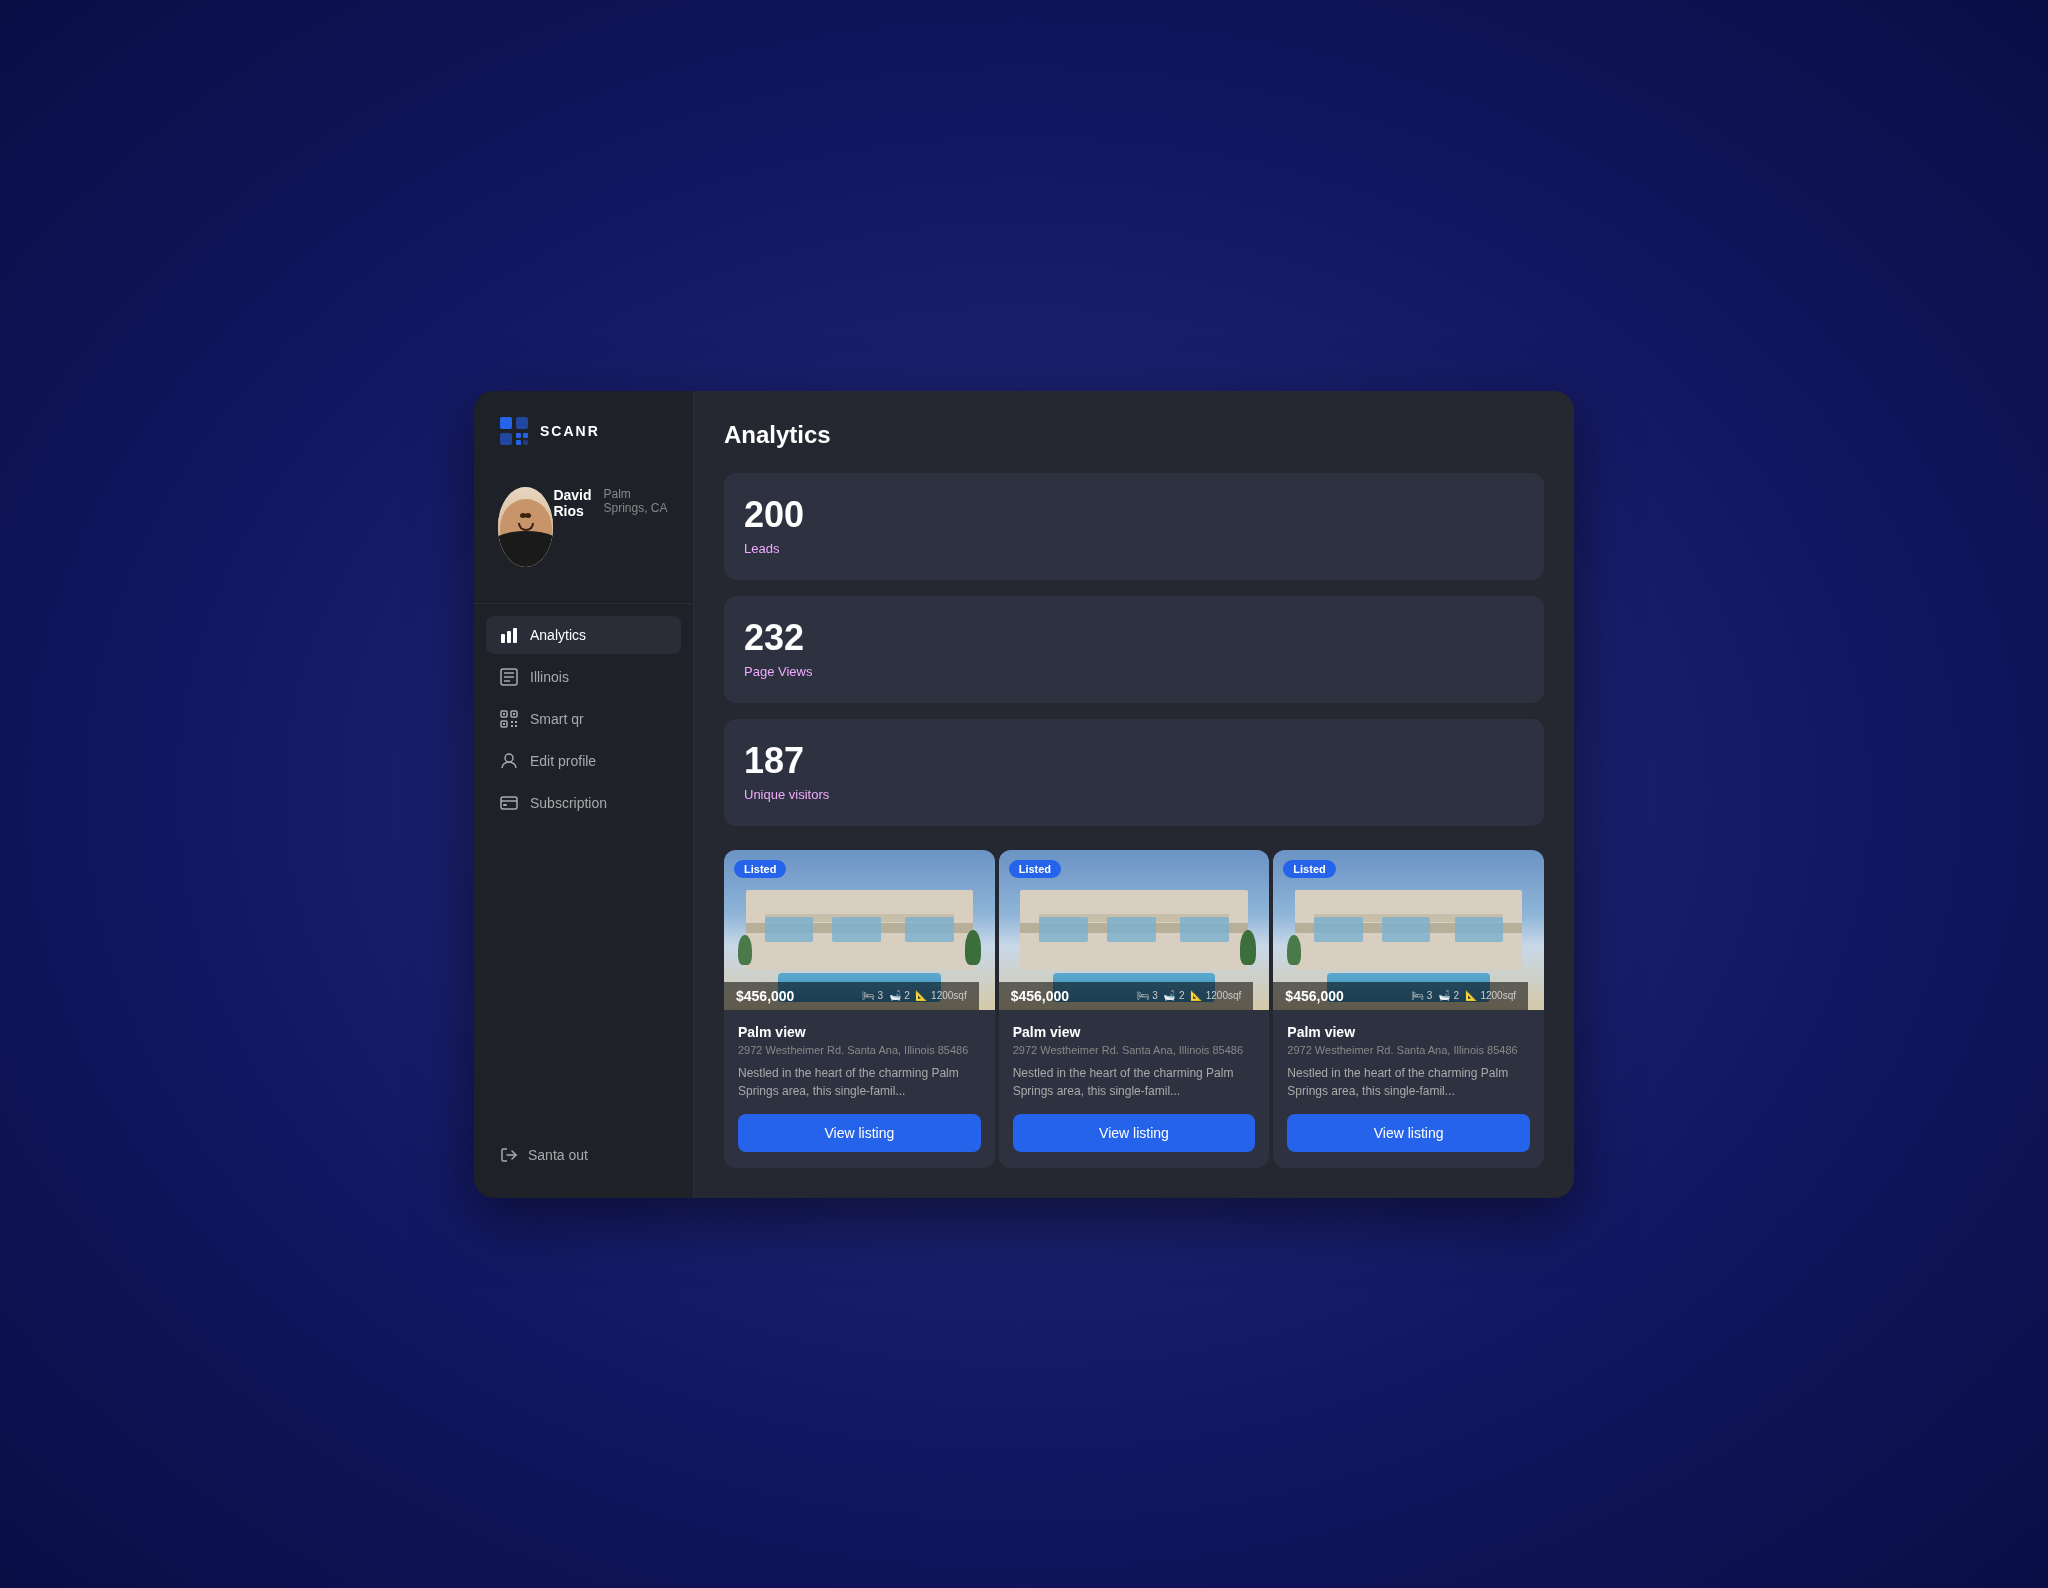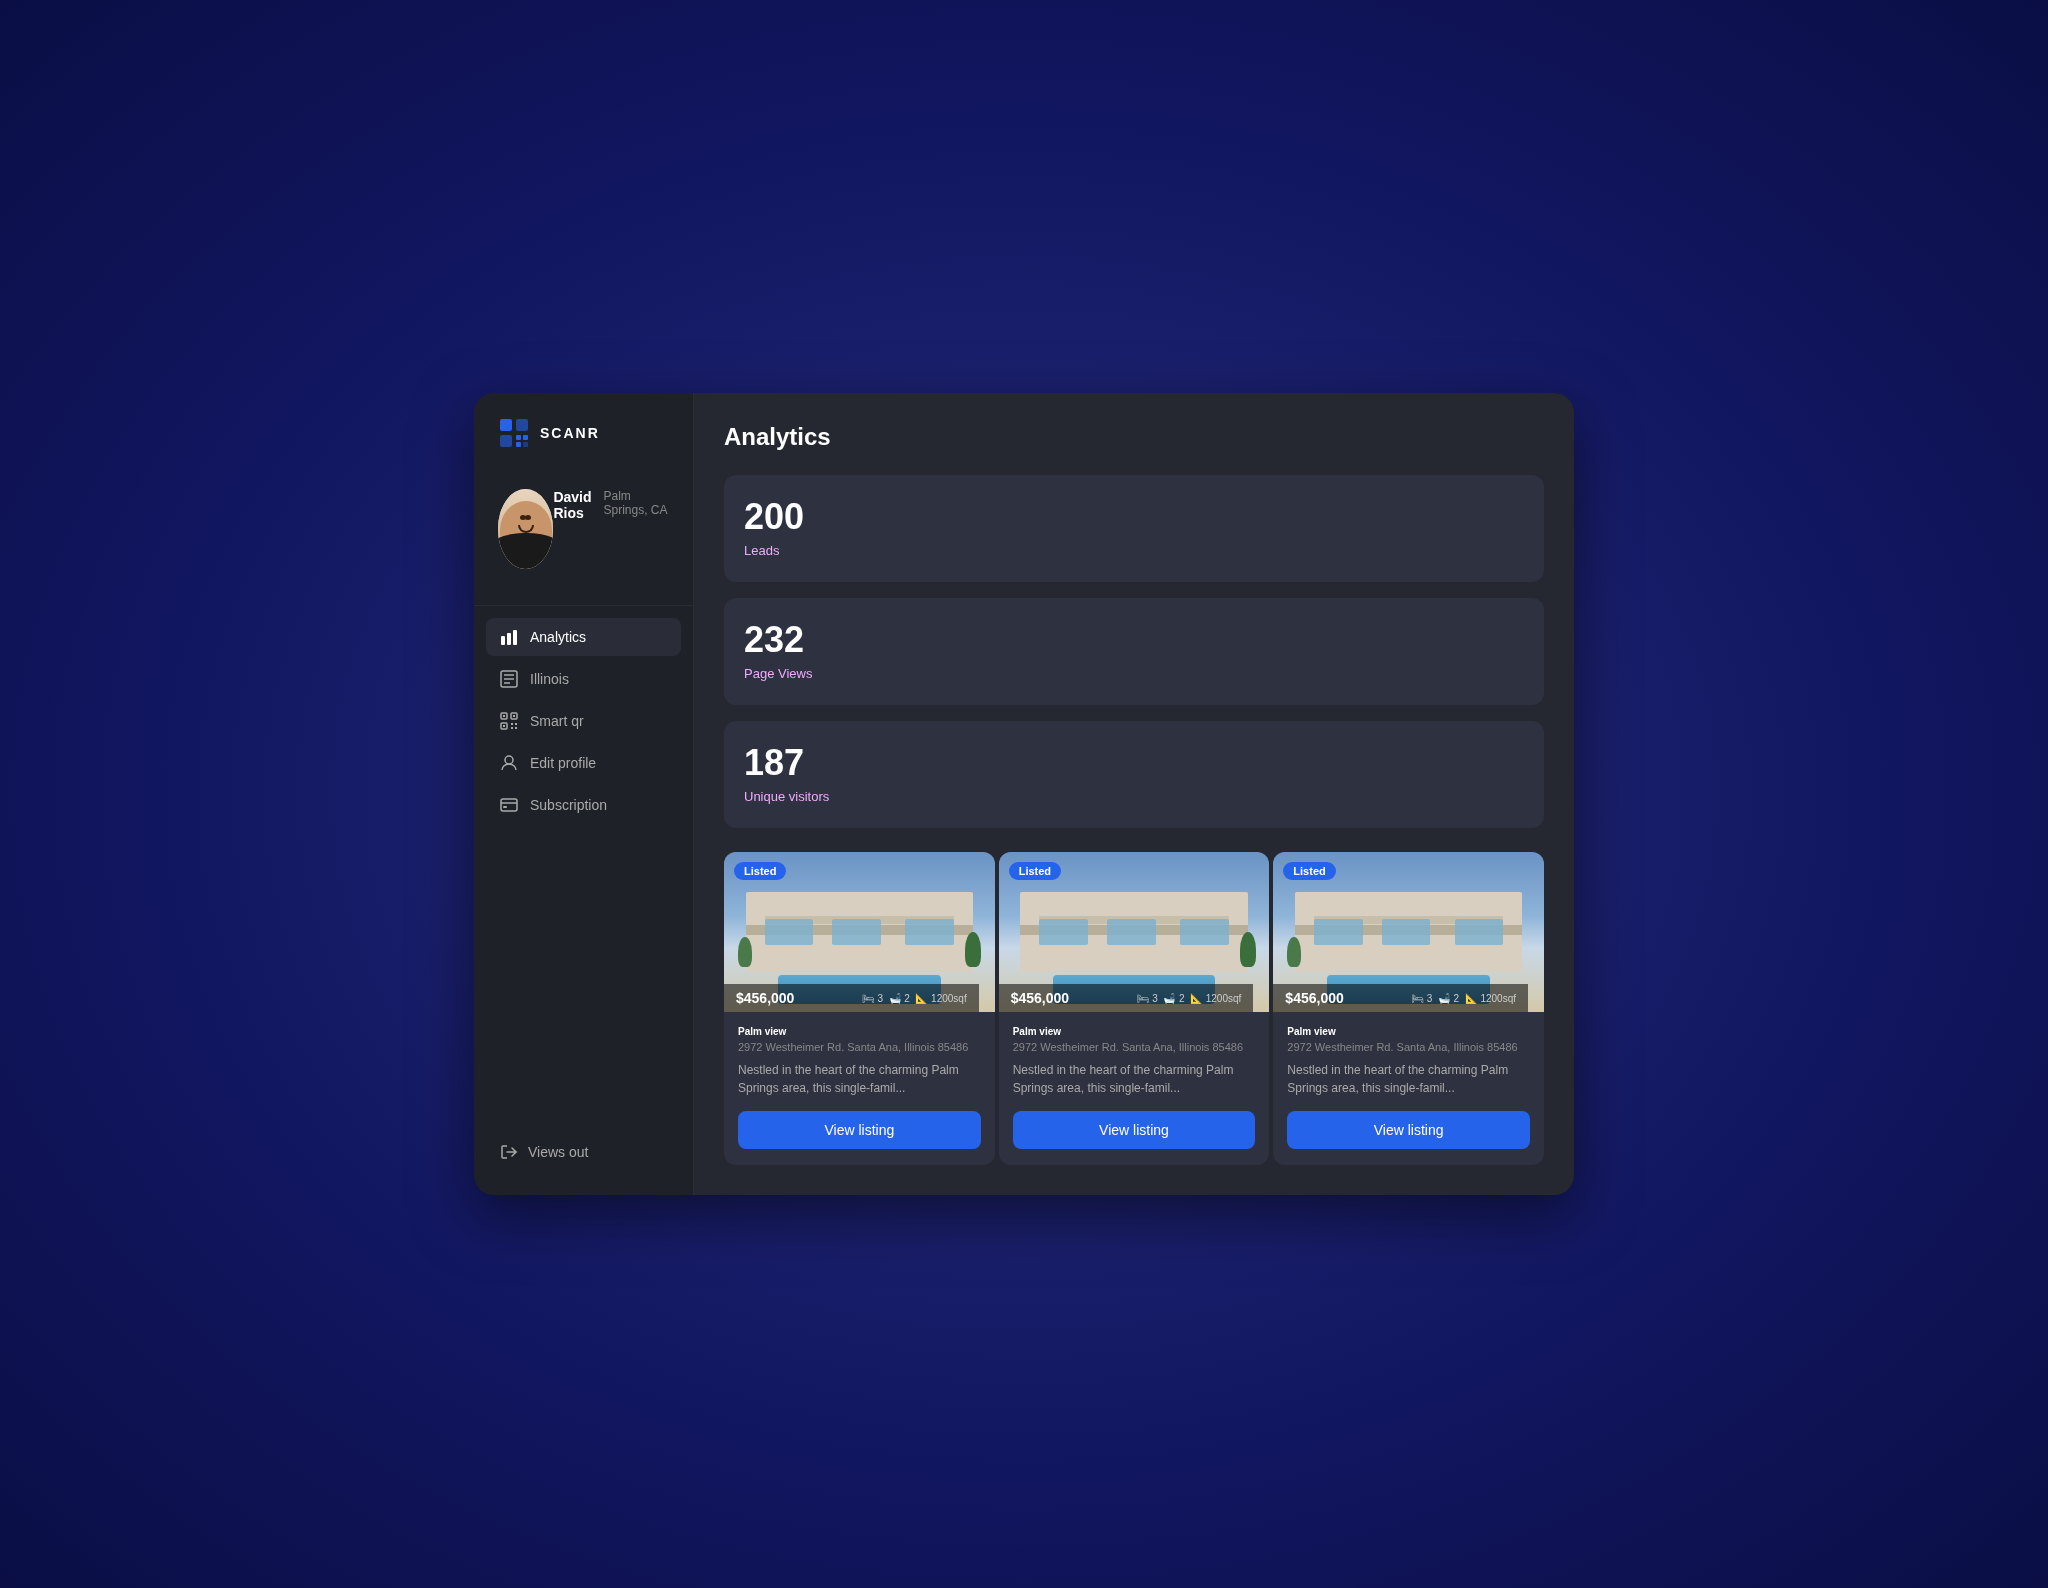--- a/index.html
+++ b/index.html
@@ -252,21 +252,21 @@
       color: #ccc;
       font-size: 10px;
       display: flex;
       gap: 6px;
     }
     .listing-info {
       padding: 14px 14px 16px;
     }
     .listing-name {
       color: #fff;
-      font-size: 10px;
+      font-size: 14px;
       font-weight: 600;
       margin-bottom: 4px;
     }
     .listing-address {
       color: #888;
       font-size: 11px;
       margin-bottom: 8px;
     }
     .listing-desc {
       color: #aaa;
@@ -399,21 +399,21 @@
 
       <div class="sign-out-area">
         <button class="sign-out-btn">
           <span class="nav-icon">
             <svg width="18" height="18" viewBox="0 0 18 18" fill="none">
               <path d="M7 3H3a1 1 0 00-1 1v10a1 1 0 001 1h4" stroke="#aaa" stroke-width="1.5" fill="none"></path>
               <path d="M12 5l4 4-4 4" stroke="#aaa" stroke-width="1.5" stroke-linecap="round"></path>
               <line x1="16" y1="9" x2="7" y2="9" stroke="#aaa" stroke-width="1.5" stroke-linecap="round"></line>
             </svg>
           </span>
-          <span>Views out</span>
+          <span>Santa out</span>
         </button>
       </div>
 
     </aside>
 
     <main class="main-content">
 
       <h1 class="page-title">Analytics</h1>
 
       <div class="stats-row">

